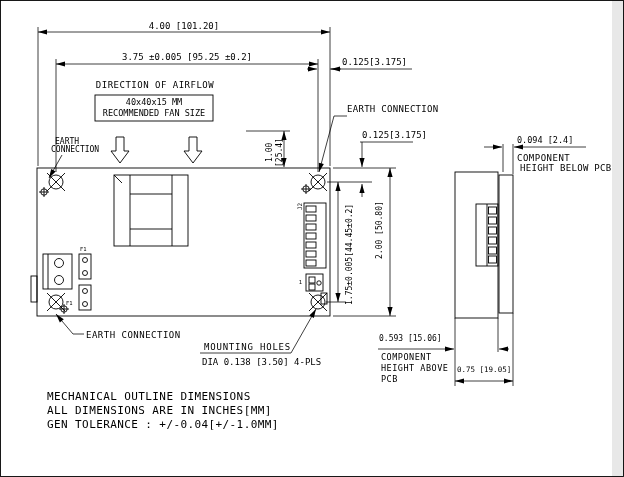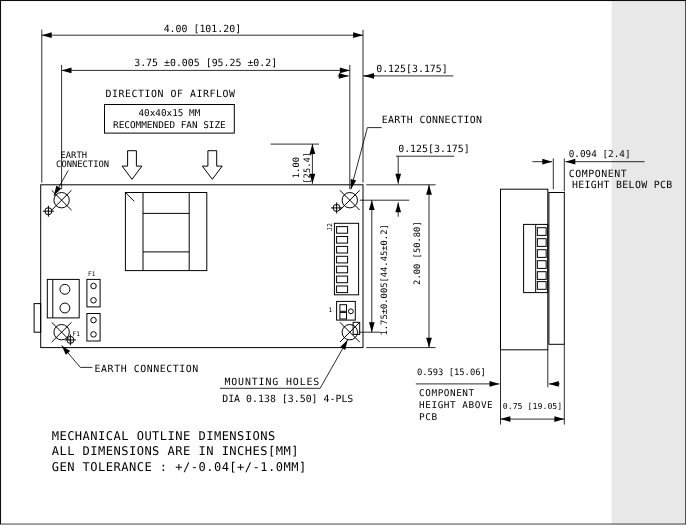--- a/index.html
+++ b/index.html
@@ -1,17 +1,17 @@
 <!DOCTYPE html>
 <html><head>
 <meta charset="utf-8">
 <style>
   html,body{margin:0;padding:0;background:#e8e8e8;}
   .canvas{
-    width:556px;height:477px;position:relative;background:#ffffff;
+    width:612px;height:477px;position:relative;background:#ffffff;
     font-family:"DejaVu Sans Mono", monospace;
   }
   svg text{
     fill:#000;
     font-family:"DejaVu Sans Mono", monospace;
   }
   .geo{stroke:#000;fill:none;stroke-width:0.9;}
   .dim{stroke:#000;fill:none;stroke-width:0.75;}
   .t9{font-size:9px;}
   .t85{font-size:8.5px;}

